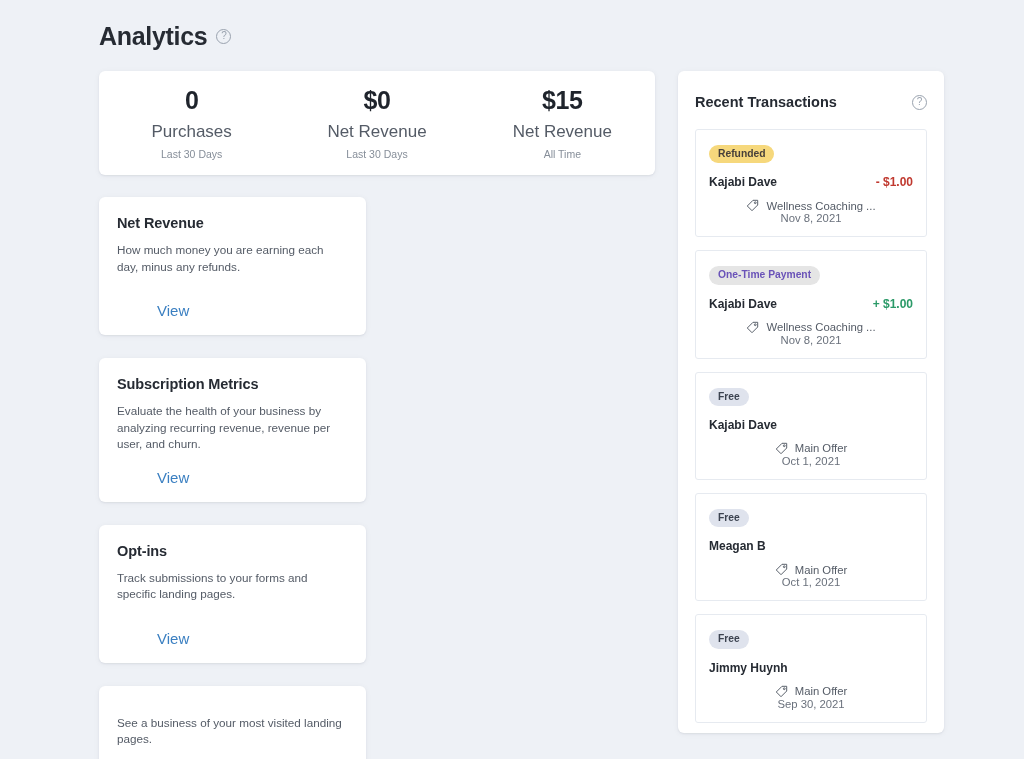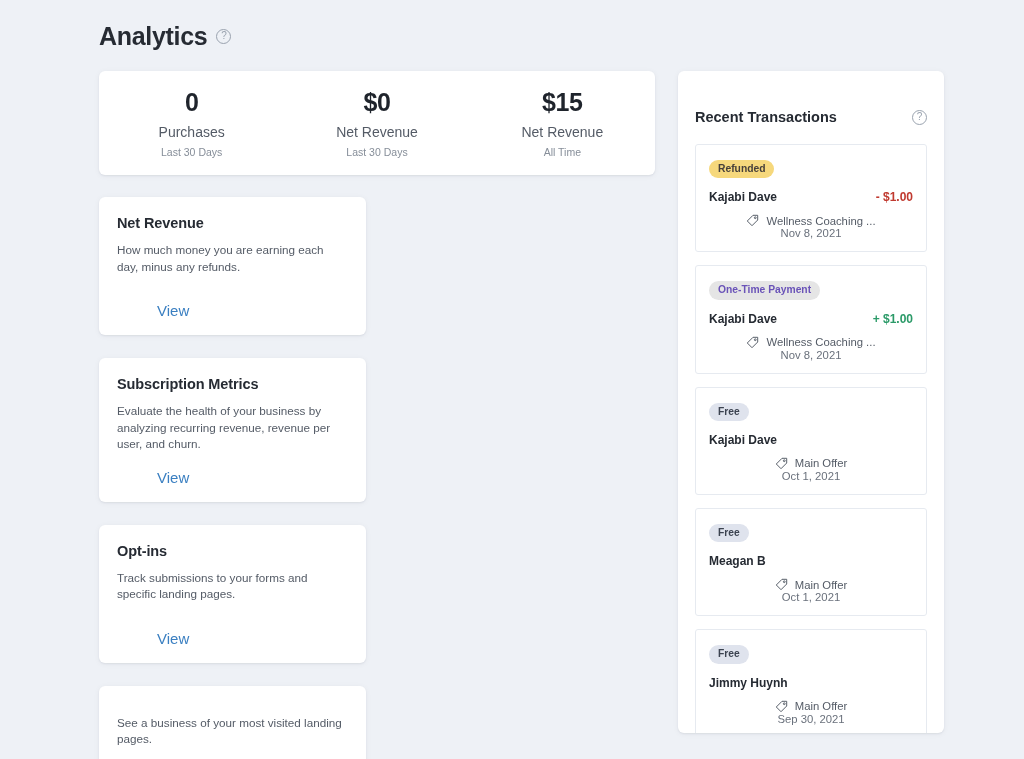--- a/index.html
+++ b/index.html
@@ -80,21 +80,21 @@
     text-align: center;
   }
   .stat-value {
     font-size: 25px;
     font-weight: bold;
     color: #1f242c;
     line-height: 1.15;
     letter-spacing: -0.4px;
   }
   .stat-label {
-    font-size: 14px;
+    font-size: 17px;
     color: #545b66;
     margin-top: 8px;
   }
   .stat-sub {
     font-size: 10.5px;
     color: #868e99;
     margin-top: 6px;
   }
 
   
@@ -138,21 +138,21 @@
     margin-left: 40px;
   }
 
   
   .tx-panel {
     background: #ffffff;
     border-radius: 6px;
     box-shadow: 0 1px 2px rgba(30,40,60,0.07), 0 1px 6px rgba(30,40,60,0.05);
     height: 662px;
     overflow: hidden;
-    padding: 15px 17px;
+    padding: 0 17px;
   }
   .tx-head {
     display: flex;
     align-items: center;
     justify-content: space-between;
     height: 58px;
     padding-top: 4px;
   }
   .tx-head-title {
     font-size: 14.5px;

